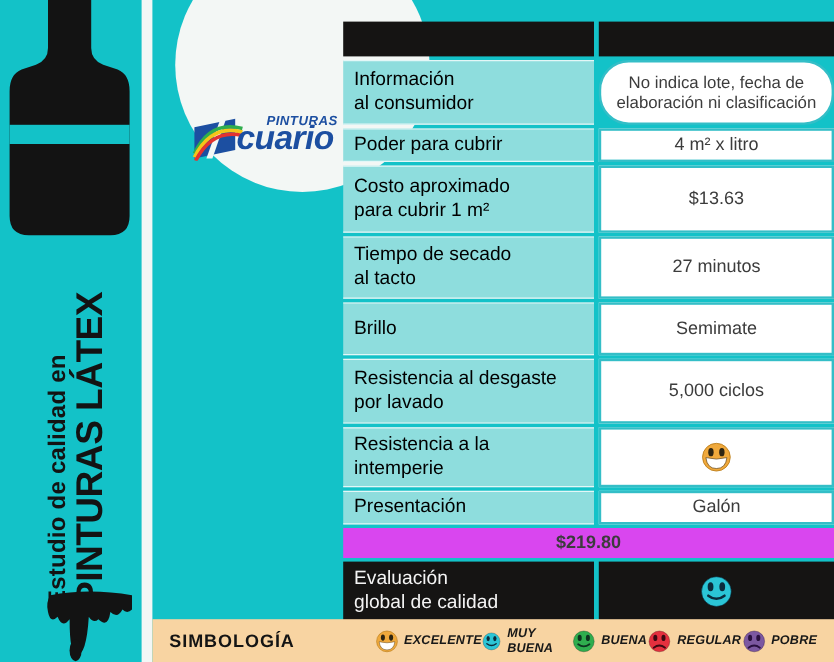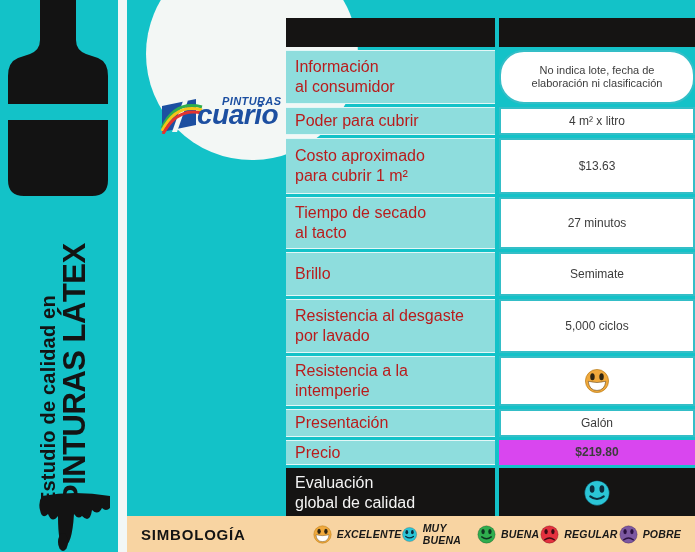--- a/index.html
+++ b/index.html
@@ -26,28 +26,28 @@
   .logo .pinturas{position:absolute;left:62px;top:2px;font-size:11px;font-weight:bold;font-style:italic;color:#1c4fa1;letter-spacing:.4px;}
   .logo .flag{position:absolute;left:0;top:4px;width:44px;height:37px;}
   .logo .brand{position:absolute;left:37px;top:6px;font-size:28px;font-weight:bold;font-style:italic;color:#1c4fa1;letter-spacing:-.5px;}
   
   .ftable{position:absolute;left:286px;top:18px;width:409px;display:flex;flex-direction:column;gap:3px;}
   .frow{display:flex;gap:4px;}
   .lcell{
     width:209px;box-sizing:border-box;background:#8edddd;
     border-top:1px solid rgba(255,255,255,.75);border-bottom:1px solid rgba(255,255,255,.75);
     display:flex;align-items:center;padding-left:9px;
-    font-size:16px;color:#b91c1c;line-height:1.25;white-space:pre-line;
+    font-size:16px;color:#000000;line-height:1.25;white-space:pre-line;
   }
   .vcell{
     flex:1;box-sizing:border-box;background:#ffffff;border:2px solid #34bec7;
     display:flex;align-items:center;justify-content:center;text-align:center;
-    font-size:12px;color:#3c3c3c;line-height:1.2;white-space:pre-line;
-  }
-  .vcell.small{font-size:11px;border-radius:25px;}
+    font-size:15px;color:#3c3c3c;line-height:1.2;white-space:pre-line;
+  }
+  .vcell.small{font-size:14px;border-radius:25px;}
   .vcell.tealcell{background:#d946ef;border:none;font-weight:bold;}
   .frow.hdr .lcell,.frow.hdr .vcell{background:#151413;border:none;}
   .frow.black .lcell{background:#151413;border:none;color:#f4f4f4;}
   .frow.black .vcell{background:#151413;border:none;}
   
   .symbar{
     position:absolute;left:127px;top:516px;width:568px;height:36px;background:#f8d4a2;
     display:flex;align-items:center;padding:0 14px 0 14px;box-sizing:border-box;gap:48px;
   }
   .symtitle{font-size:15px;font-weight:bold;color:#141414;letter-spacing:.8px;margin-right:18px;}
@@ -145,21 +145,20 @@
         </svg>
       </div>
     </div>
 
     <div class="frow" style="height:28px">
       <div class="lcell">Presentación</div>
       <div class="vcell">Galón</div>
     </div>
 
     <div class="frow" style="height:25px">
-      <div class="lcell">Precio</div>
       <div class="vcell tealcell">$219.80</div>
     </div>
 
     <div class="frow black" style="height:50px">
       <div class="lcell">Evaluación
 global de calidad</div>
       <div class="vcell">
         <svg class="sm" width="30" height="30" viewBox="0 0 40 40">
           <circle cx="20" cy="20" r="16.5" stroke="rgba(0,30,50,0.55)" stroke-width="1" fill="#2bc5d6"></circle>
           <ellipse cx="13.5" cy="14.5" rx="3.2" ry="5" fill="#0b2b3c"></ellipse>

